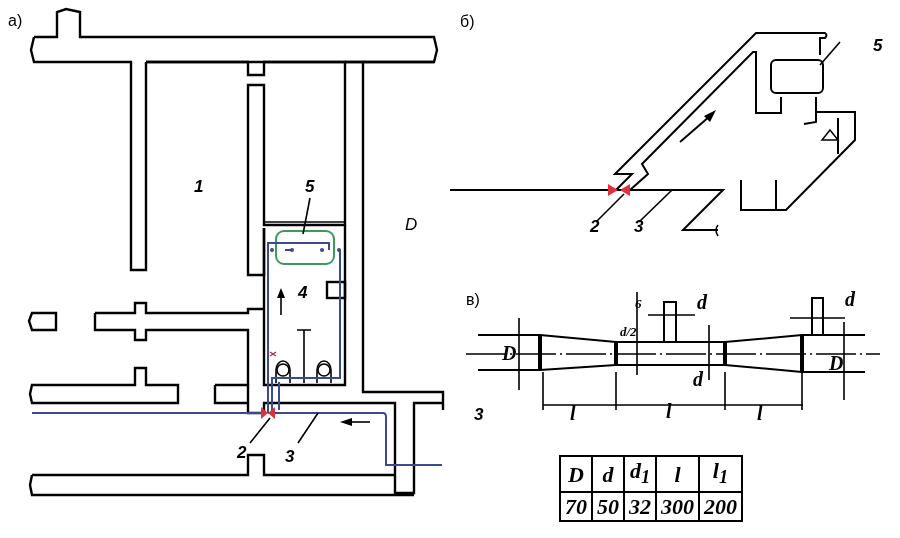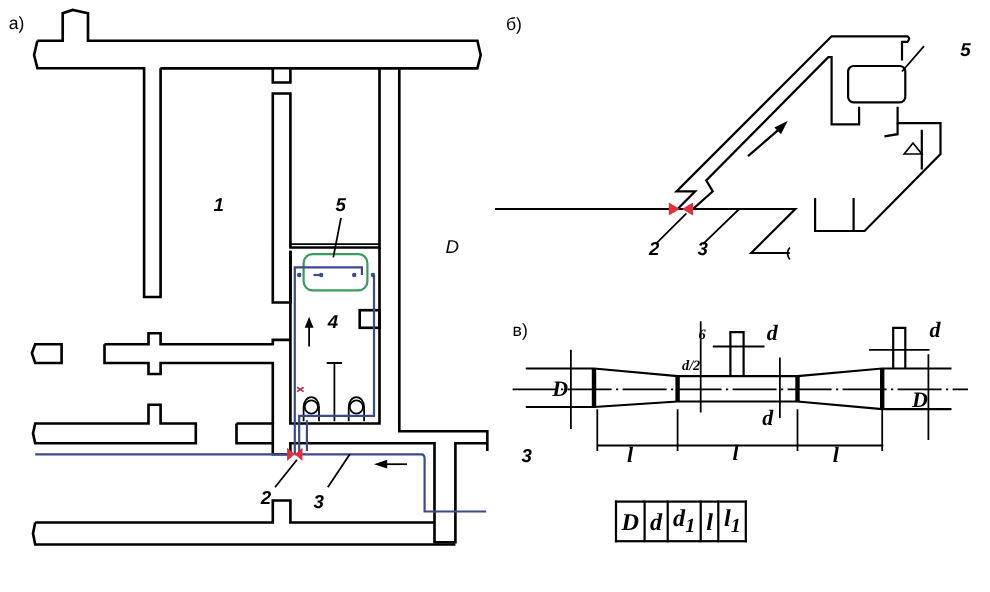--- a/index.html
+++ b/index.html
@@ -126,14 +126,21 @@
 
 <table class="params">
   <tbody>
       <tr>
     <td><span>D</span></td>
     <td><span>d</span></td>
     <td><span>d</span><sub>1</sub></td>
     <td><span>l</span></td>
     <td><span>l</span><sub>1</sub></td>
   </tr>
+  <tr>
+    <td>70</td>
+    <td>50</td>
+    <td>32</td>
+    <td>300</td>
+    <td>200</td>
+  </tr>
 </tbody>
   </table>
 
 </body></html>

